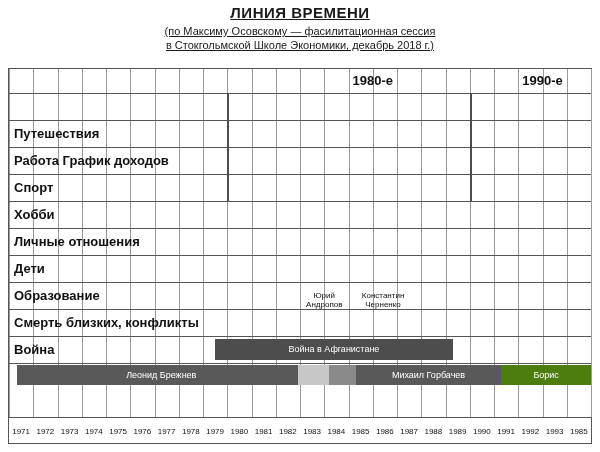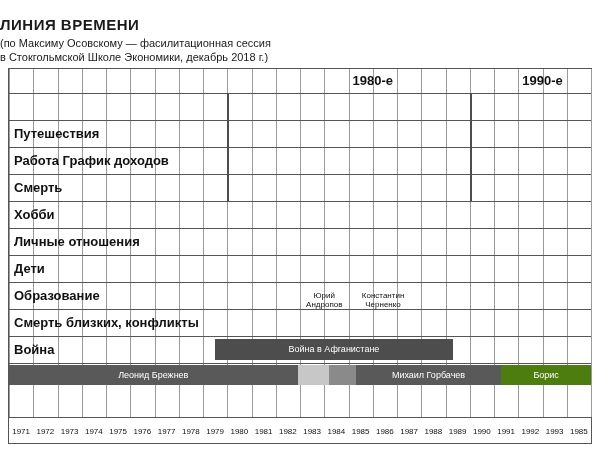--- a/index.html
+++ b/index.html
@@ -14,22 +14,23 @@
     color: #1a1a1a;
     overflow: hidden;
   }
   .page {
     position: relative;
     width: 600px;
     height: 452px;
   }
   
   .header {
-    text-align: left;
-    padding-top: 16px;
+    text-align: center;
+    padding-top: 4px;
+    text-decoration: underline;
   }
   .title {
     font-size: 15px;
     font-weight: bold;
     letter-spacing: 0.5px;
     line-height: 18px;
   }
   .subtitle {
     font-size: 11px;
     line-height: 14px;
@@ -161,39 +162,39 @@
         <div class="hline" style="top: 240px;"></div>
         <div class="hline" style="top: 267px;"></div>
         <div class="hline" style="top: 294px;"></div>
         <div class="hline" style="top: 348px;"></div>
       </div>
     <div class="overlay-layer" id="overlay-layer">
         <div class="decade" style="left: 242.5px; width: 242.5px;">1980-е</div>
         <div class="decade" style="left: 485px; width: 97px;">1990-е</div>
         <div class="row-label" style="top: 58px;">Путешествия</div>
         <div class="row-label" style="top: 85px;">Работа График доходов</div>
-        <div class="row-label" style="top: 112px;">Смерть</div>
+        <div class="row-label" style="top: 112px;">Спорт</div>
         <div class="row-label" style="top: 139px;">Хобби</div>
         <div class="row-label" style="top: 166px;">Личные отношения</div>
         <div class="row-label" style="top: 193px;">Дети</div>
         <div class="row-label" style="top: 220px;">Образование</div>
         <div class="row-label" style="top: 247px;">Смерть близких, конфликты</div>
         <div class="row-label" style="top: 274px;">Война</div>
         <div class="vline" style="left: 218.25px; top: 24px; width: 2px; height: 108px; background: rgb(77, 77, 77);"></div>
         <div class="vline" style="left: 460.75px; top: 24px; width: 2px; height: 108px; background: rgb(77, 77, 77);"></div>
         <div class="annot" style="left: 289.25px; top: 222px; width: 52px;">
           <div>Юрий</div>
           <div>Андропов</div>
         </div>
         <div class="annot" style="left: 328.05px; top: 222px; width: 52px; margin-left: 20px;">
           <div>Константин</div>
           <div>Черненко</div>
         </div>
         <div class="bar" style="left: 206.125px; width: 237.65px; top: 270px; height: 21px; background: rgb(77, 77, 77); color: rgb(255, 255, 255); font-size: 9px; text-align: center; line-height: 21px;">Война в Афганистане</div>
-        <div class="bar" style="left: 0px; width: 288.575px; top: 296px; height: 20px; background: rgb(89, 89, 89); color: rgb(255, 255, 255); font-size: 9px; text-align: center; line-height: 20px; overflow: hidden;">Леонид Брежнев</div>
+        <div class="bar" style="left: 8px; width: 288.575px; top: 296px; height: 20px; background: rgb(89, 89, 89); color: rgb(255, 255, 255); font-size: 9px; text-align: center; line-height: 20px; overflow: hidden;">Леонид Брежнев</div>
         <div class="bar" style="left: 288.575px; width: 31.525px; top: 296px; height: 20px; background: rgb(199, 199, 199); color: rgb(255, 255, 255); font-size: 9px; text-align: center; line-height: 20px; overflow: hidden;"></div>
         <div class="bar" style="left: 320.1px; width: 26.675px; top: 296px; height: 20px; background: rgb(138, 138, 138); color: rgb(255, 255, 255); font-size: 9px; text-align: center; line-height: 20px; overflow: hidden;"></div>
         <div class="bar" style="left: 346.775px; width: 145.5px; top: 296px; height: 20px; background: rgb(89, 89, 89); color: rgb(255, 255, 255); font-size: 9px; text-align: center; line-height: 20px; overflow: hidden;">Михаил Горбачев</div>
         <div class="bar" style="left: 492.275px; width: 89.725px; top: 296px; height: 20px; background: #4d7c0f; color: rgb(255, 255, 255); font-size: 9px; text-align: center; line-height: 20px; overflow: hidden;">Борис</div>
         <div class="year" style="left: 0px; width: 24.25px; top: 358px;">1971</div>
         <div class="year" style="left: 24.25px; width: 24.25px; top: 358px;">1972</div>
         <div class="year" style="left: 48.5px; width: 24.25px; top: 358px;">1973</div>
         <div class="year" style="left: 72.75px; width: 24.25px; top: 358px;">1974</div>
         <div class="year" style="left: 97px; width: 24.25px; top: 358px;">1975</div>
         <div class="year" style="left: 121.25px; width: 24.25px; top: 358px;">1976</div>

